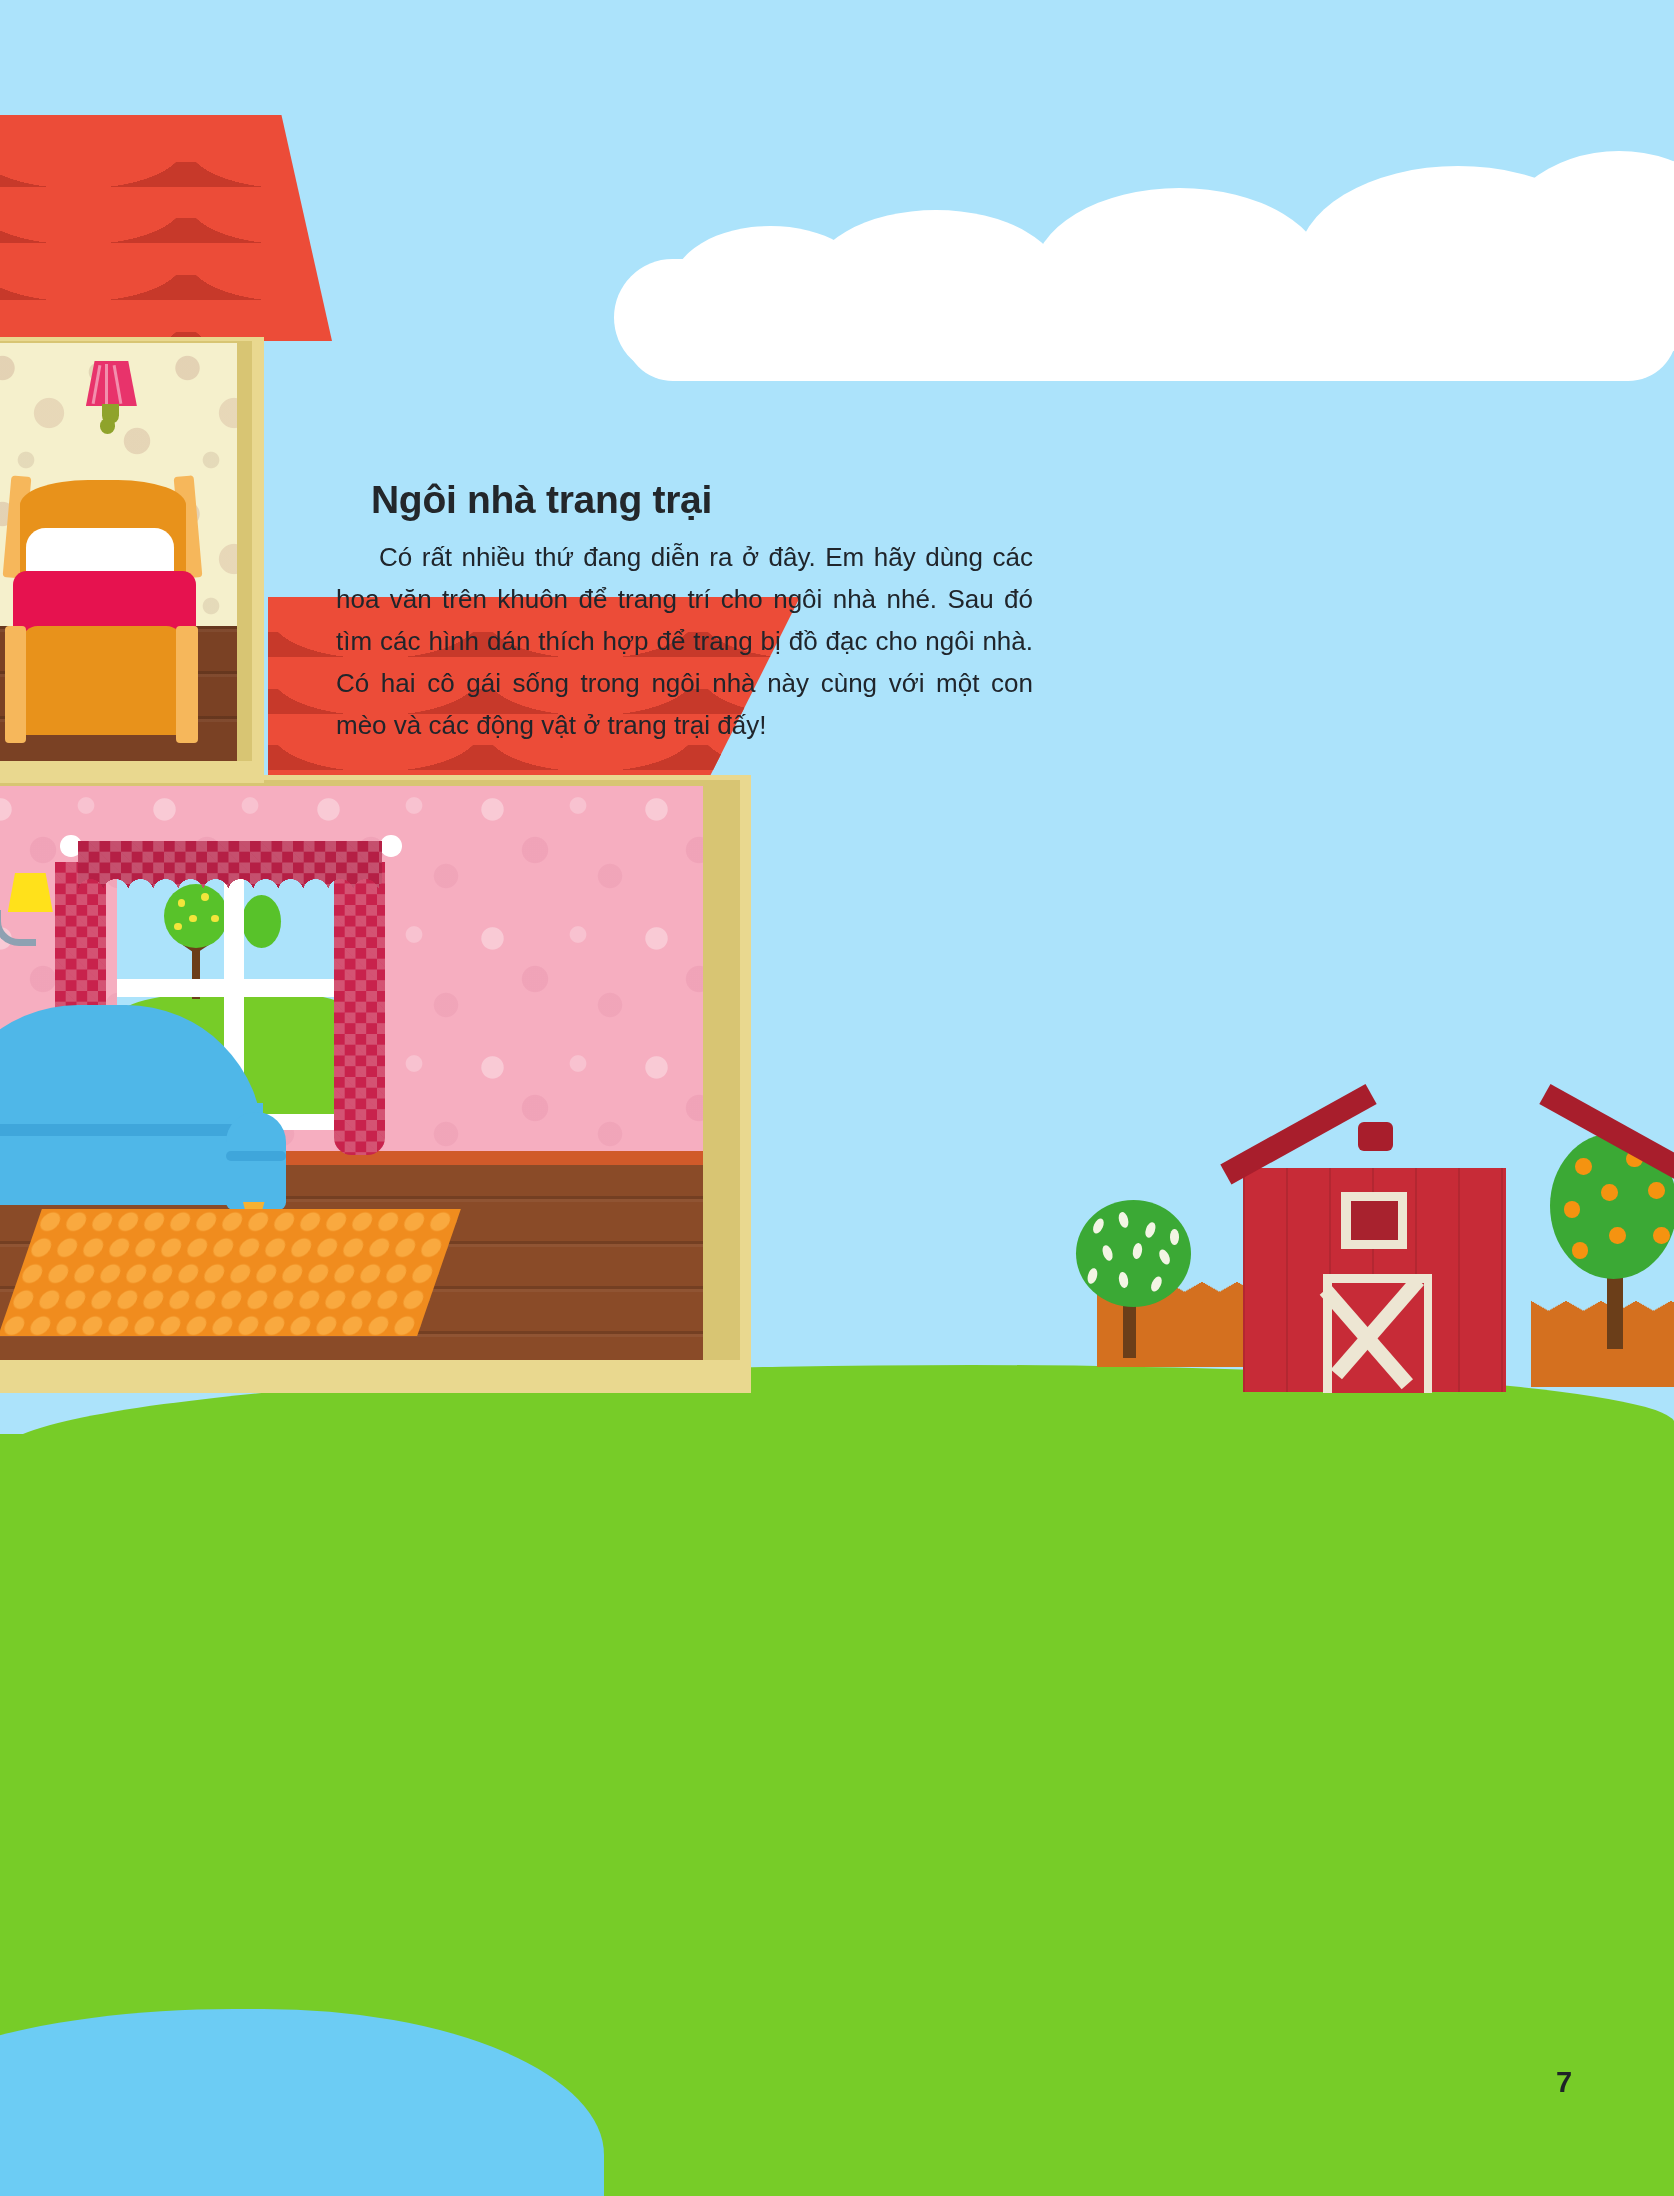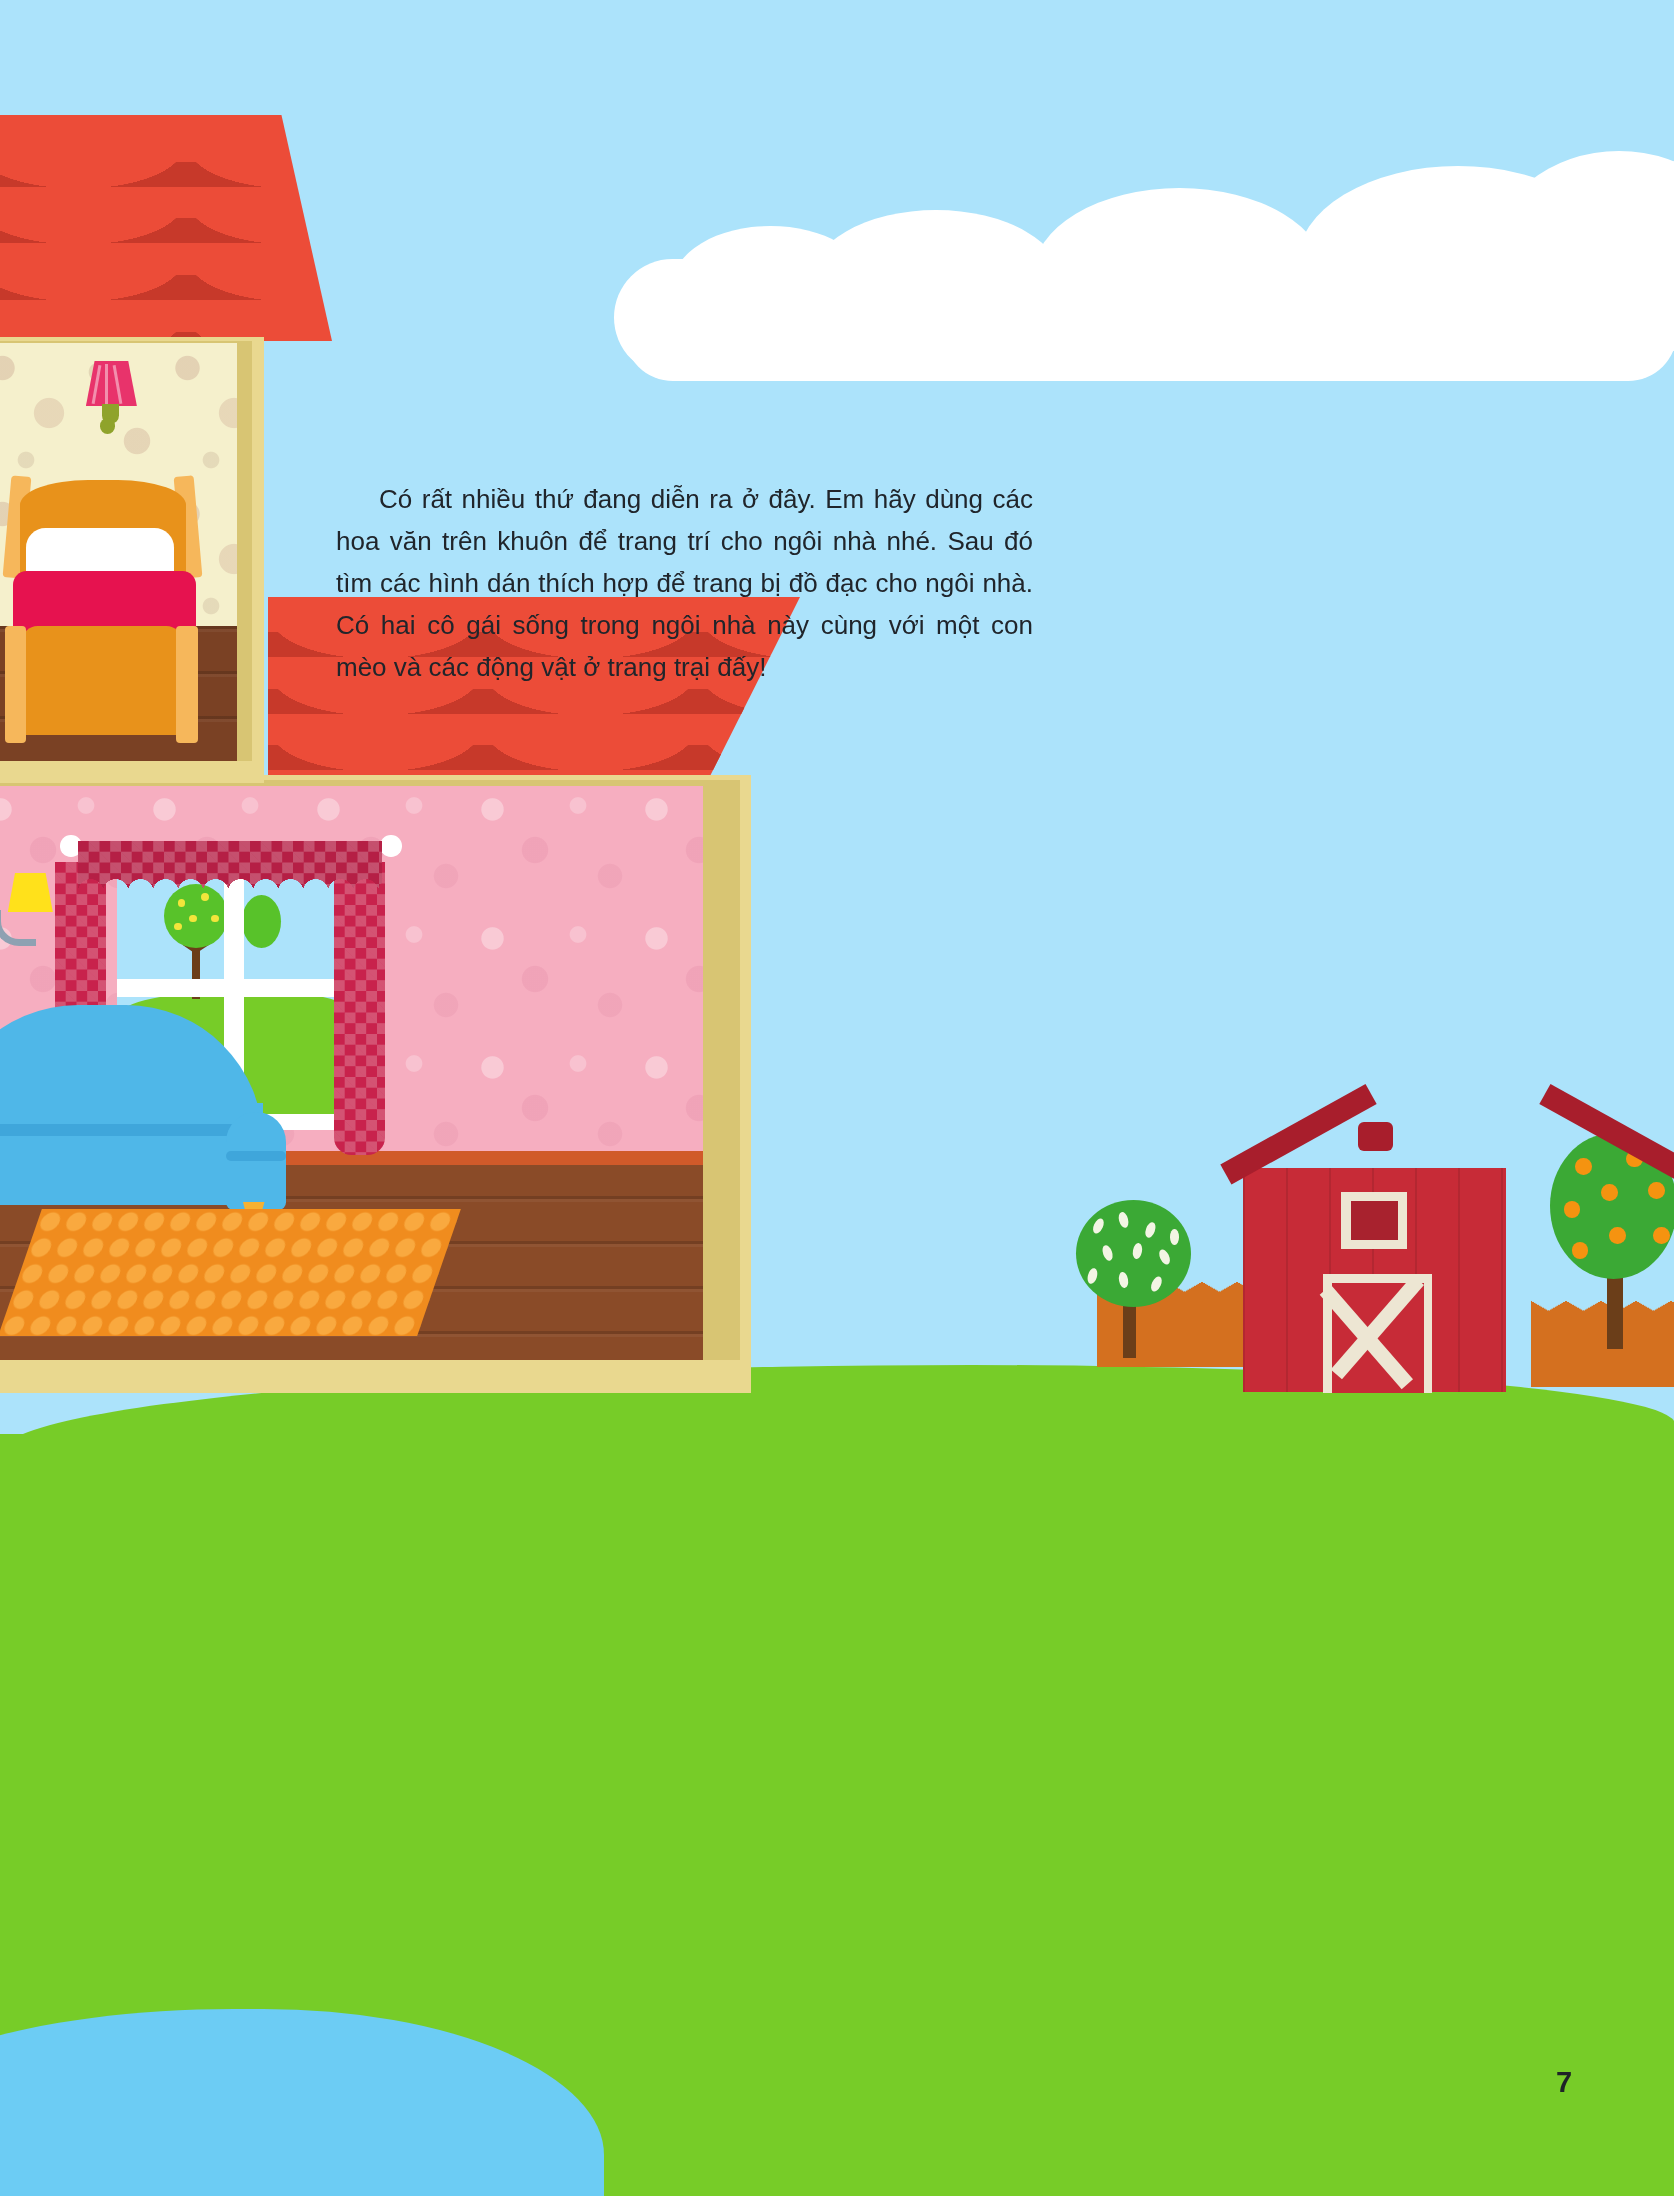--- a/index.html
+++ b/index.html
@@ -278,19 +278,20 @@
     <div class="abs" style="left:27px;top:158px;width:160px;height:109px;background:#E8921B;border-radius:15.6px 15.6px 0 0;"></div>
     <div class="abs" style="left:9.8px;top:158px;width:21.5px;height:117px;background:#F6B75B;border-radius:3.9px;"></div>
     <div class="abs" style="left:181px;top:158px;width:21.5px;height:117px;background:#F6B75B;border-radius:3.9px;"></div>
   </div>
 
   <div class="abs frame" style="left:-19.5px;top:761px;width:283px;height:21.5px;"></div>
 
   <div class="abs" id="pond"></div>
 
   <div class="abs" id="text-block">
+    <h1 id="title">Ngôi nhà trang trại</h1>
     <p id="paragraph">Có rất nhiều thứ đang diễn ra ở đây. Em hãy dùng các hoa văn trên khuôn để trang trí cho ngôi nhà nhé. Sau đó tìm các hình dán thích hợp để trang bị đồ đạc cho ngôi nhà. Có hai cô gái sống trong ngôi nhà này cùng với một con mèo và các động vật ở trang trại đấy!</p>
   </div>
 
   <div class="abs" id="page-number">7</div>
 
 </div>
 
 
 </body></html>

